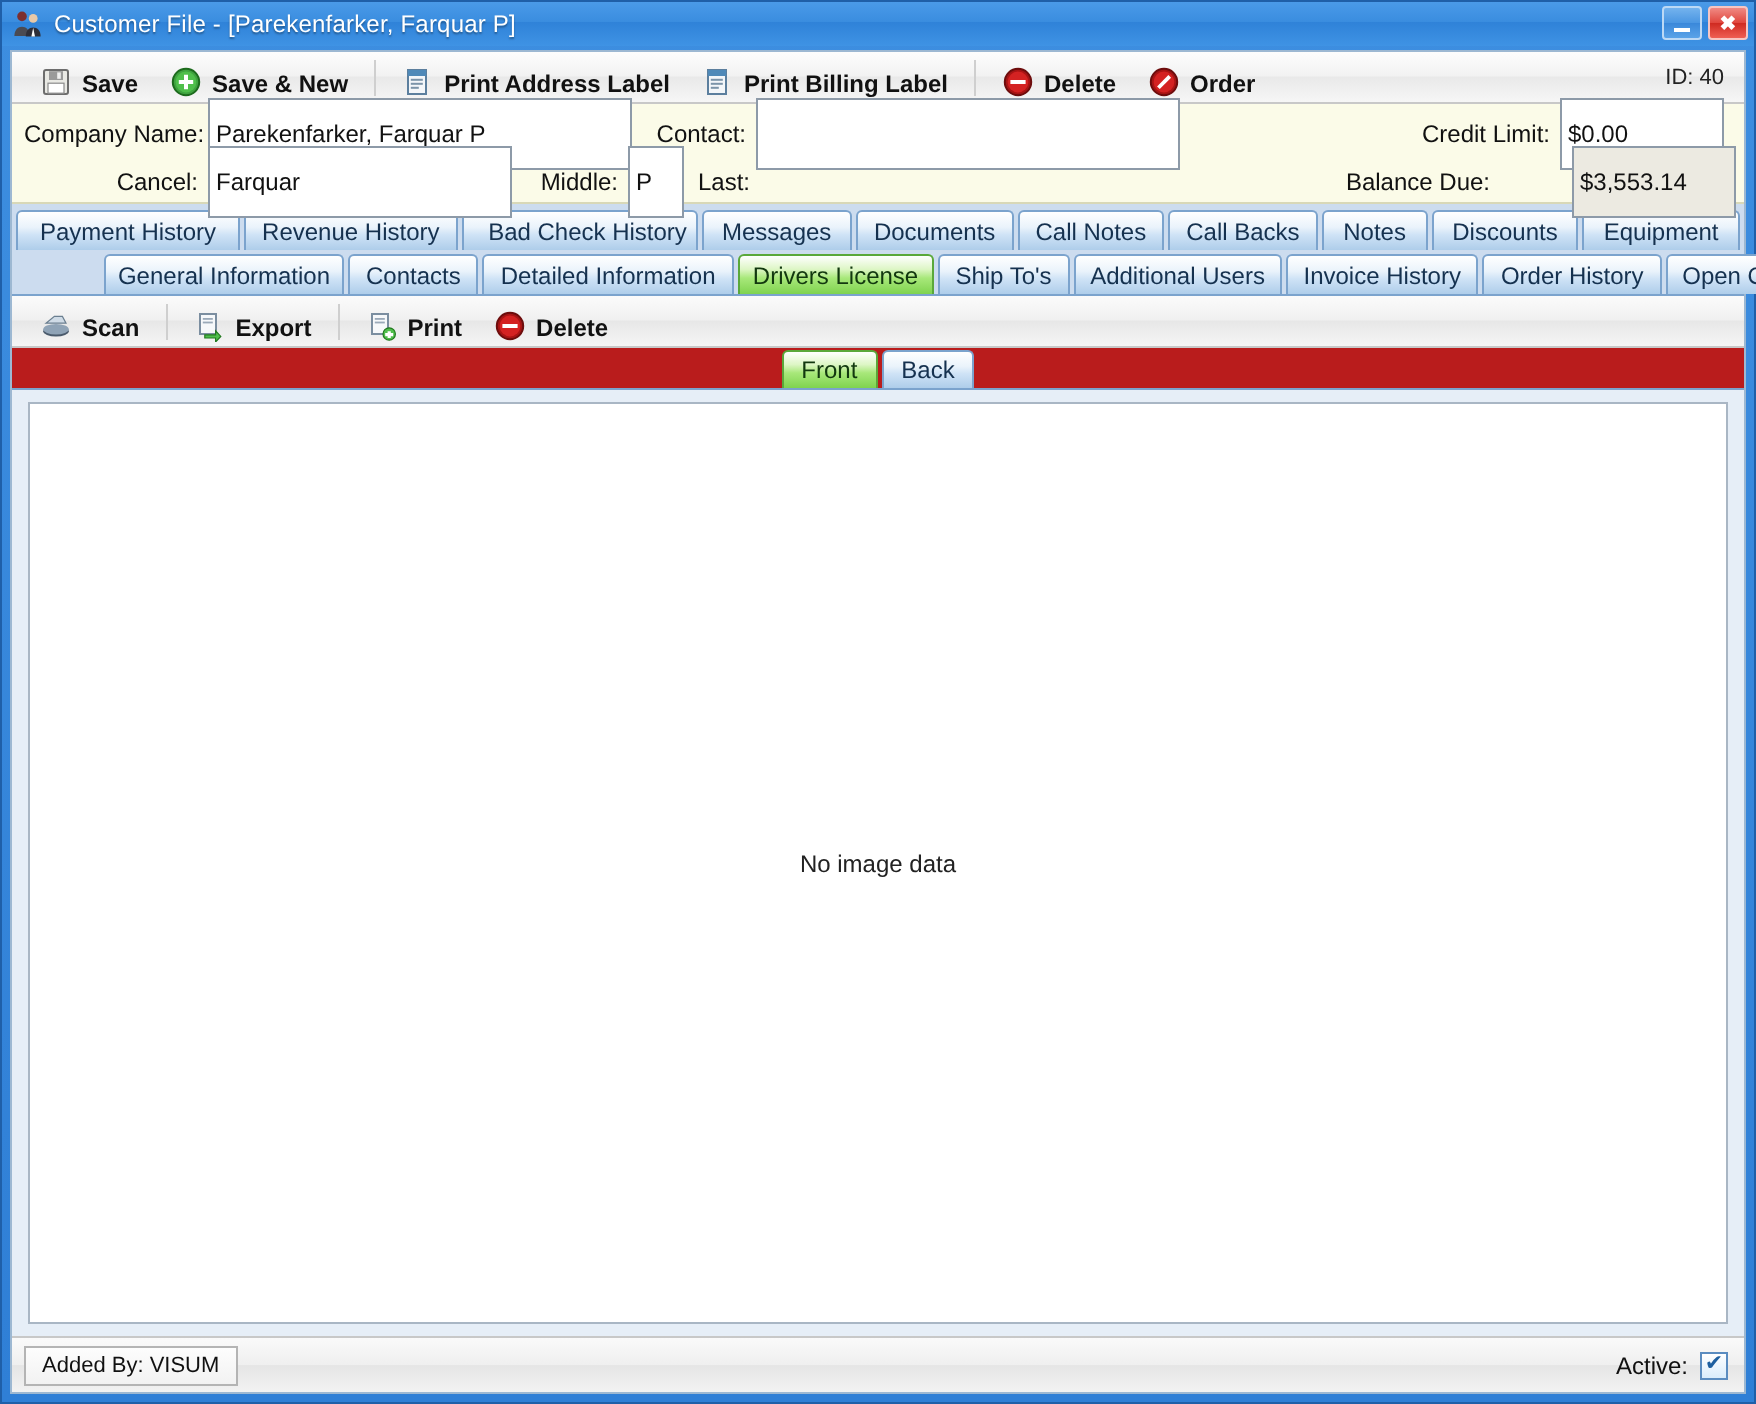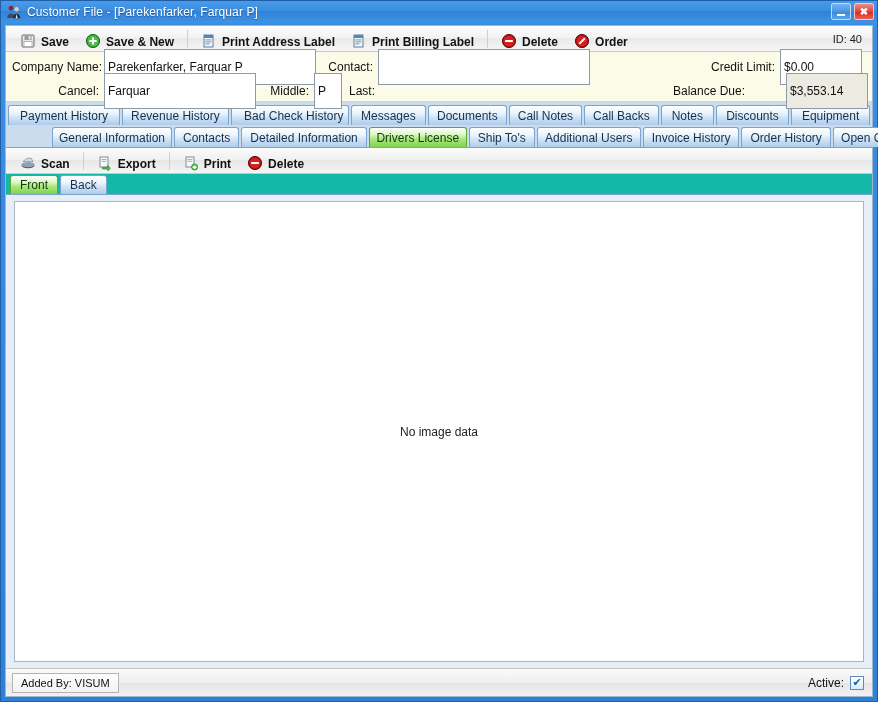--- a/index.html
+++ b/index.html
@@ -157,23 +157,24 @@
   }
   .subtoolbar {
     height: 26px; flex: 0 0 auto;
     background: linear-gradient(to bottom, #fbfbfb 0%, #f0f0f0 48%, #e7e7e7 50%, #f5f5f5 100%);
     border-bottom: 1px solid #c8c8c8;
     display:flex; align-items:center; padding: 0 6px;
   }
   .subtabs {
     flex: 0 0 auto; height: 21px;
     display:flex; align-items:flex-end; gap:2px;
-    background: #14b8a6;
+    background: #b91c1c;
     padding: 1px 4px 0 4px;
     border-bottom: 1px solid #7ba3cd;
+    justify-content: center;
   }
   .subtab {
     height: 19px; padding: 0 9px;
     display:flex; align-items:center;
     font-size: 12px; color:#15314f;
     border: 1px solid #7ba3cd; border-bottom:none;
     border-radius: 3px 3px 0 0;
     background: linear-gradient(to bottom, #ffffff 0%, #eaf3fb 40%, #cfe3f6 60%, #aecdea 100%);
     cursor:default; white-space: nowrap;
   }

